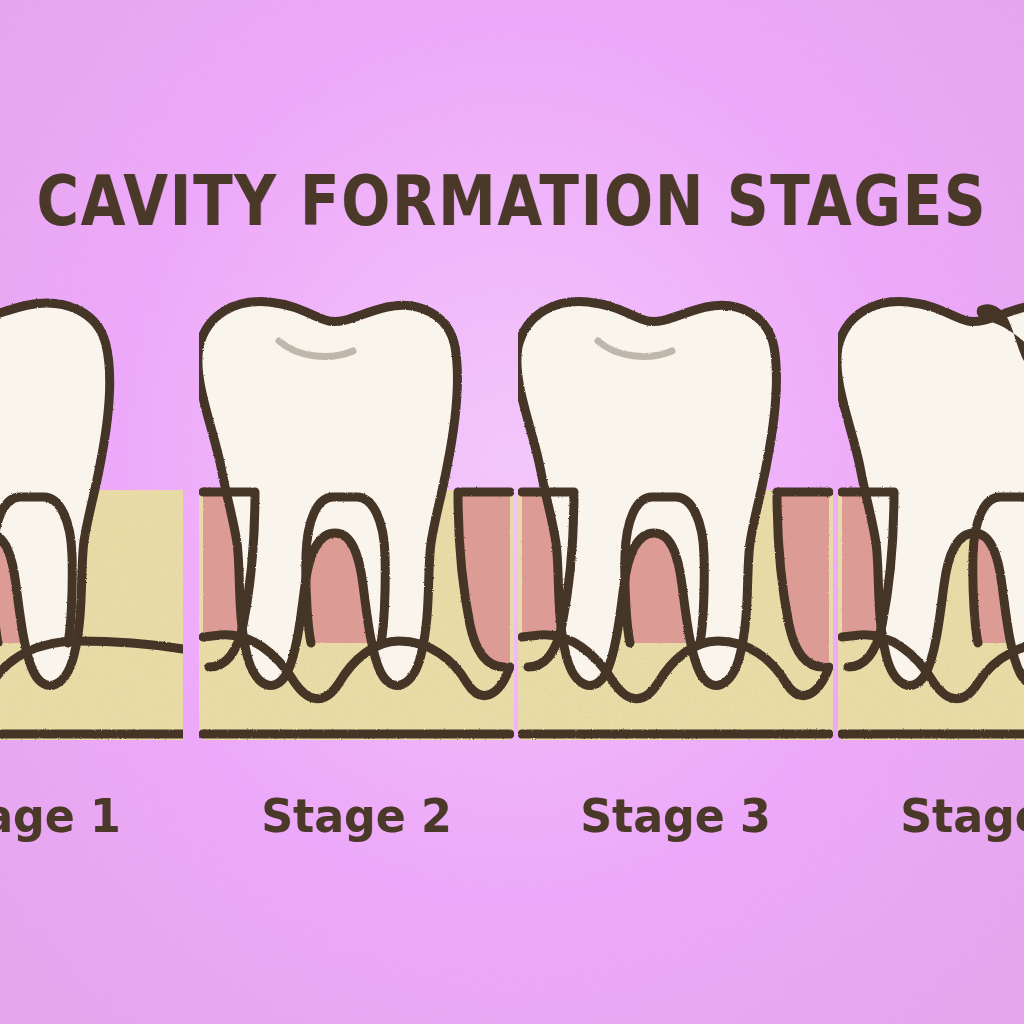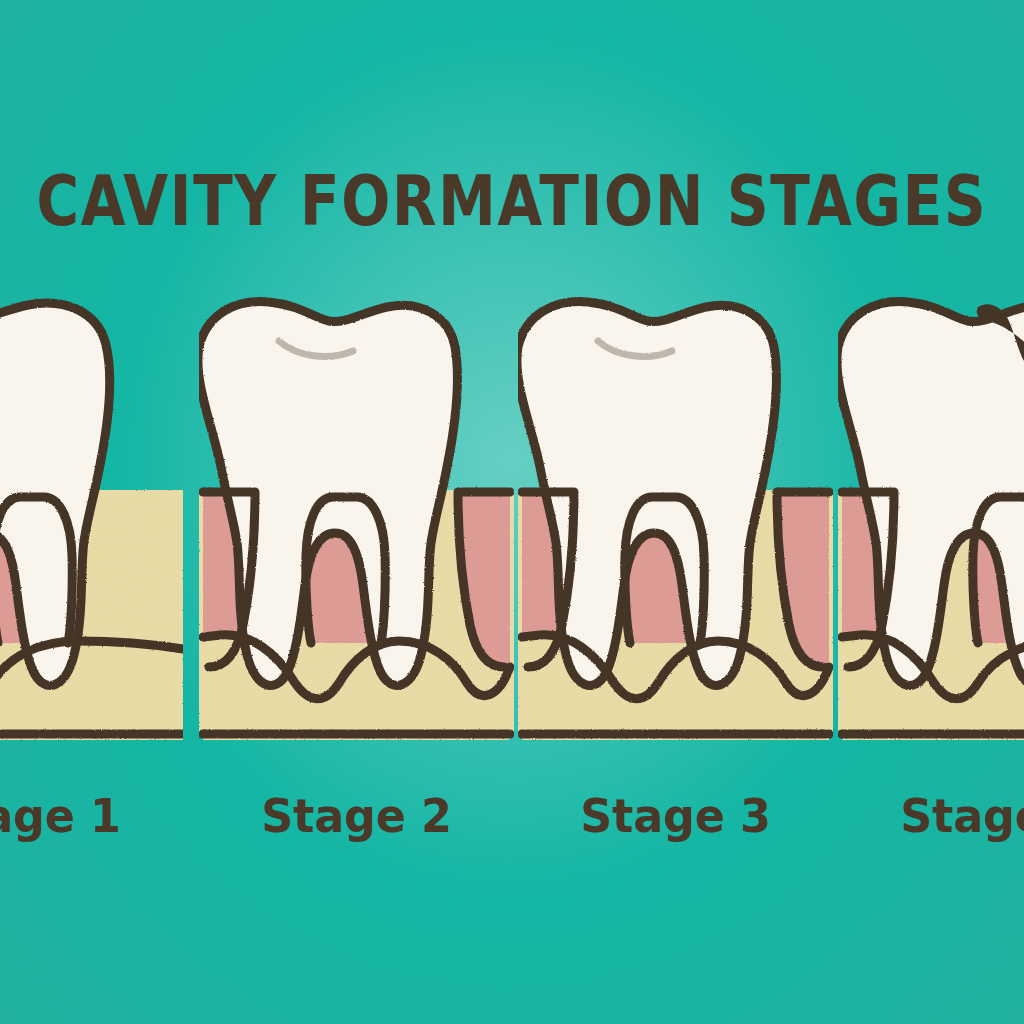--- a/index.html
+++ b/index.html
@@ -9,21 +9,21 @@
   body {
     width: 1024px;
     height: 1024px;
     overflow: hidden;
     font-family: "DejaVu Sans", sans-serif;
   }
   #poster {
     position: relative;
     width: 1024px;
     height: 1024px;
-    background-color: #14b8a6;
+    background-color: #f0abfc;
     overflow: hidden;
   }
   
   #grain {
     position: absolute;
     inset: 0;
     pointer-events: none;
     opacity: 0.55;
     mix-blend-mode: multiply;
   }

